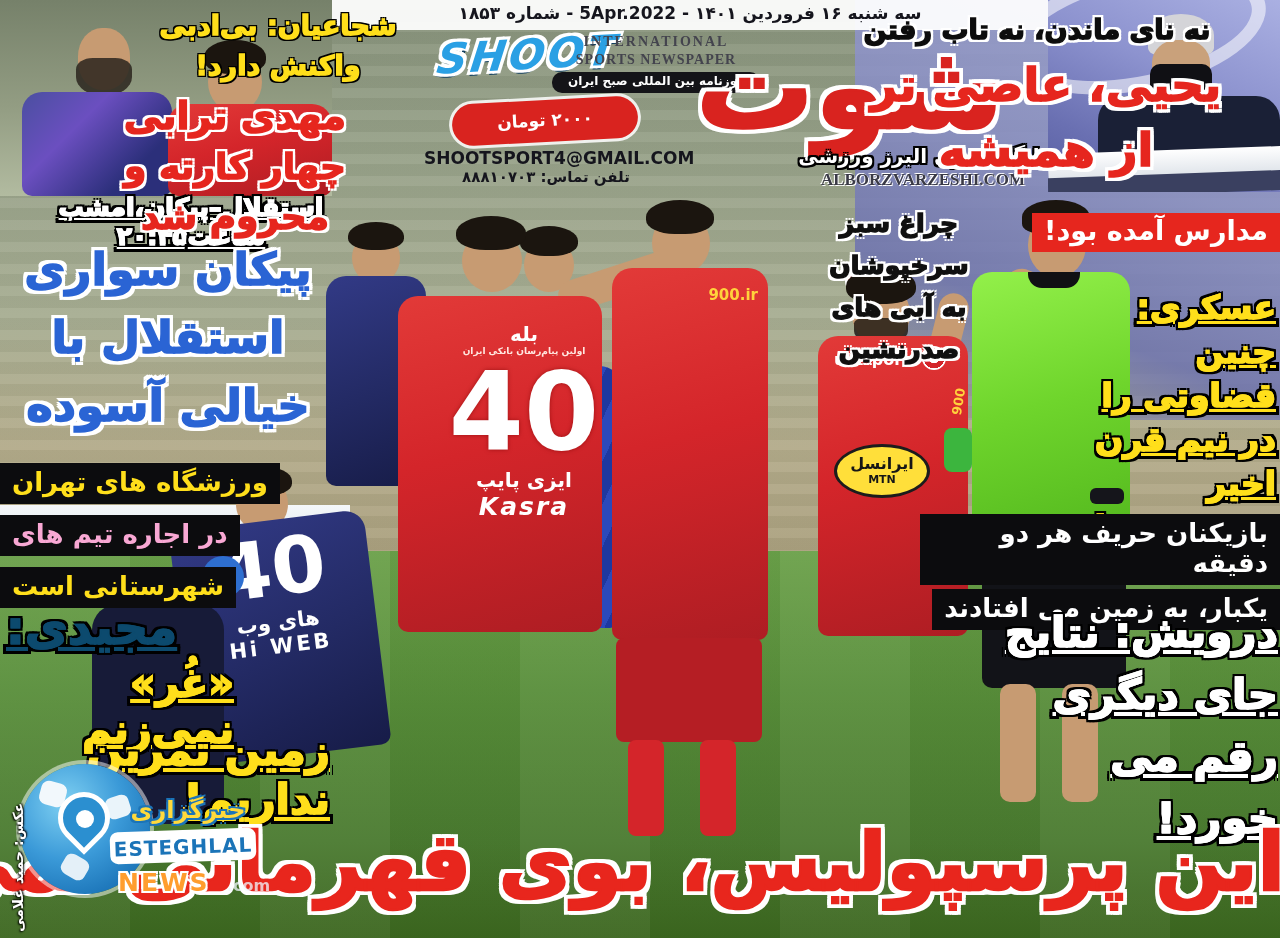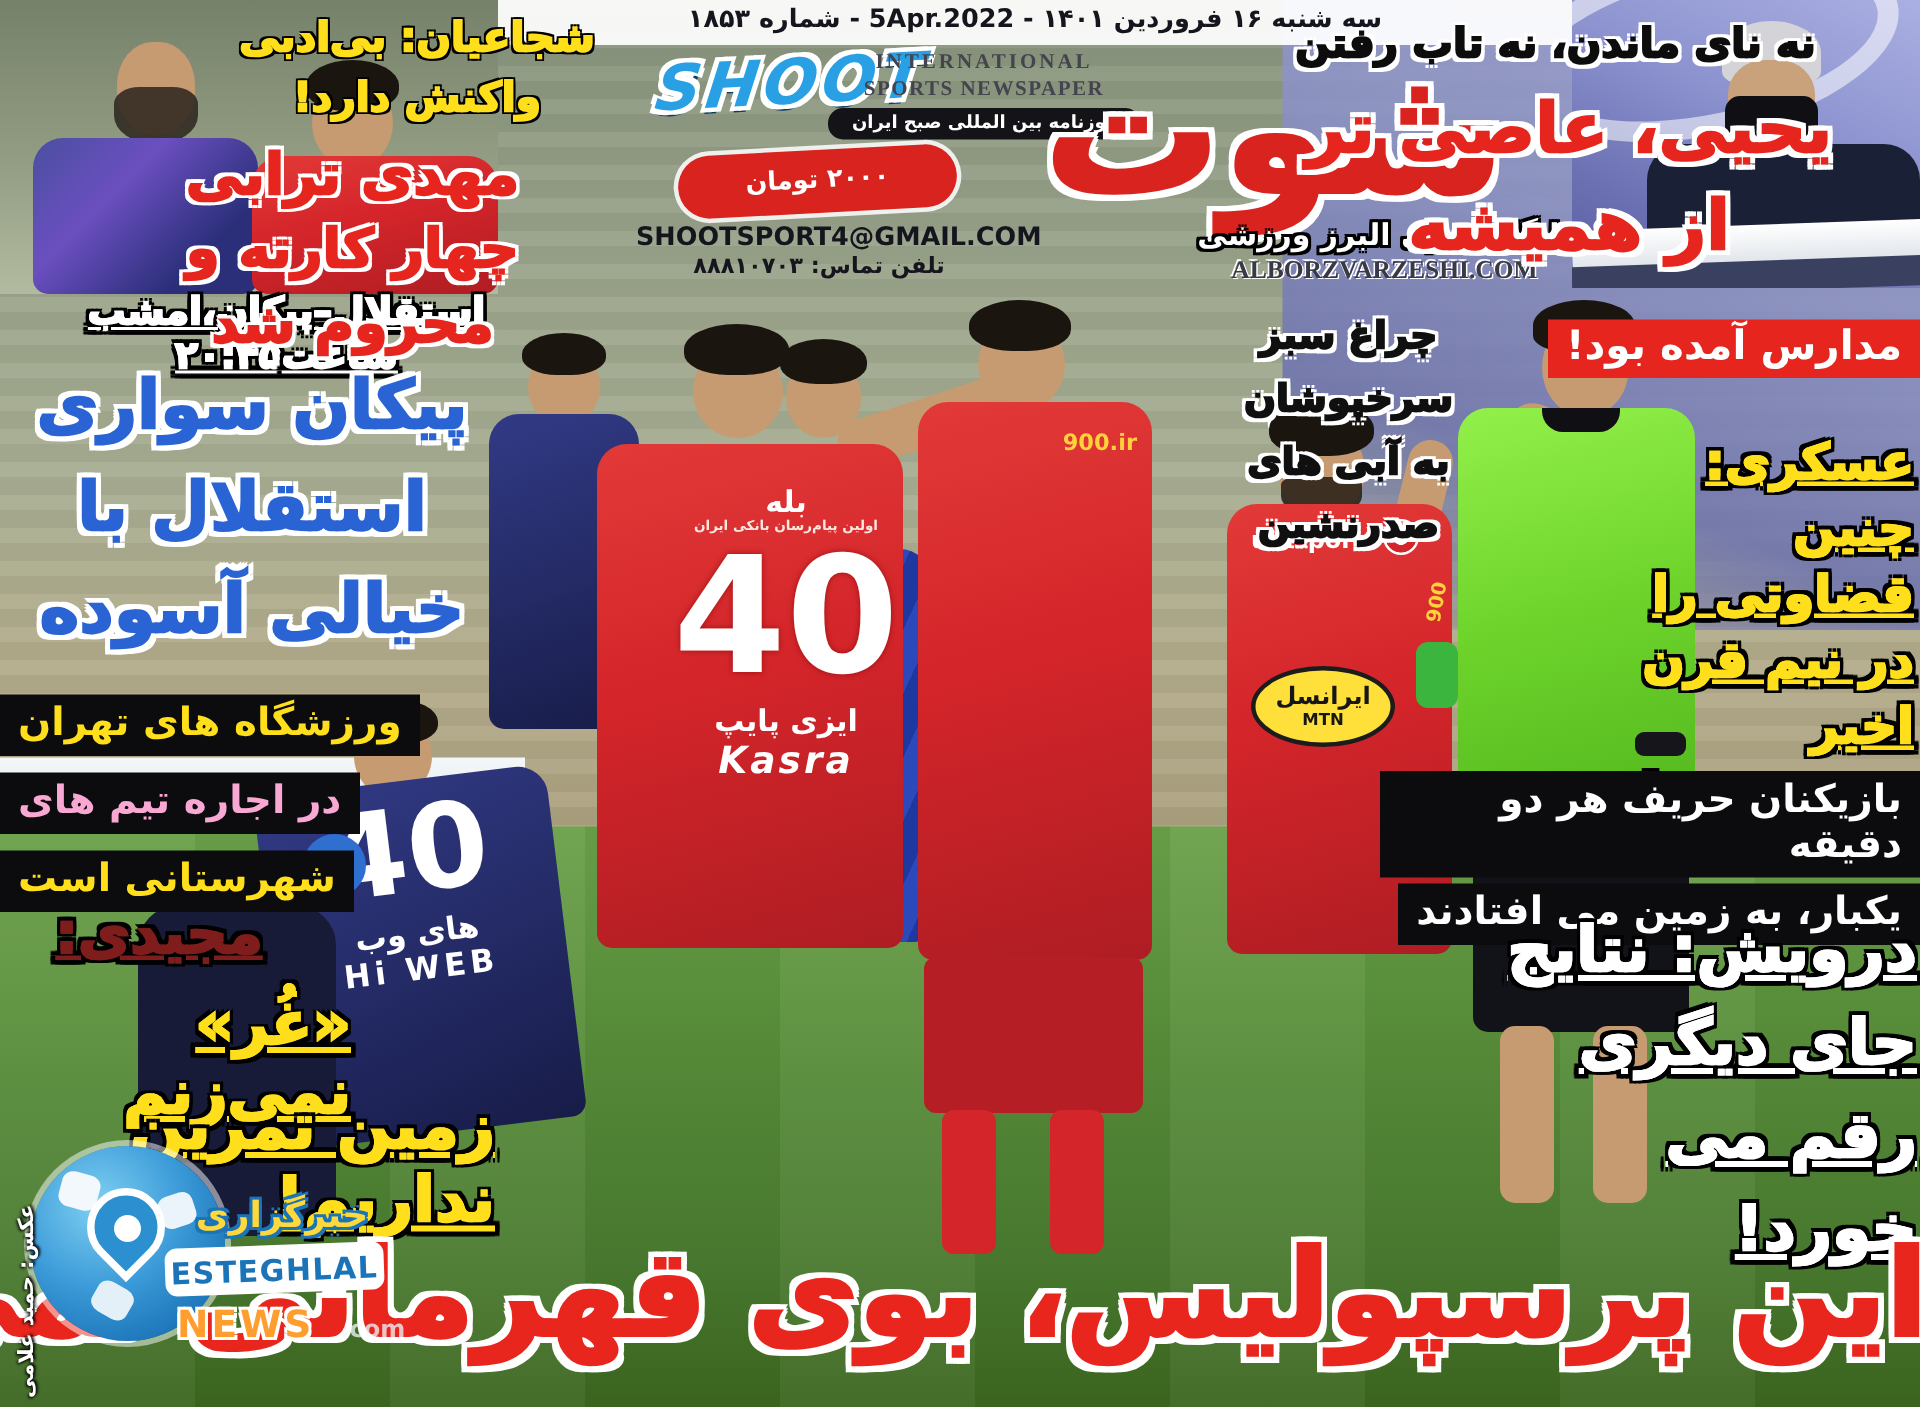--- a/index.html
+++ b/index.html
@@ -158,21 +158,21 @@
   <div class="abs rtl" style="left:2px;top:236px;width:332px;text-align:center;">
     <div class="ow4 fat" style="font-size:45px;line-height:68px;font-weight:900;color:#2a64d4;">پیکان سواری</div>
     <div class="ow4 fat" style="font-size:45px;line-height:68px;font-weight:900;color:#2a64d4;">استقلال با</div>
     <div class="ow4 fat" style="font-size:45px;line-height:68px;font-weight:900;color:#2a64d4;">خیالی آسوده</div>
   </div>
 
   <div class="abs rtl bar-black" style="left:0;top:463px;font-size:26px;color:#ffdf1b;">ورزشگاه های تهران</div>
   <div class="abs rtl bar-black" style="left:0;top:515px;font-size:26px;color:#f9a8d4;">در اجاره تیم های</div>
   <div class="abs rtl bar-black" style="left:0;top:567px;font-size:26px;color:#ffdf1b;">شهرستانی است</div>
 
-  <div class="abs rtl ob3 fat" style="left:6px;top:600px;width:200px;text-align:center;font-size:38px;font-weight:900;color:#7f1d1d;">مجیدی:</div>
+  <div class="abs rtl ob3 fat" style="left:6px;top:600px;width:200px;text-align:left;font-size:47px;font-weight:900;color:#0c4a6e;">مجیدی:</div>
   <div class="abs rtl ob3 fat" style="left:4px;top:660px;width:230px;text-align:right;font-size:40px;font-weight:900;color:#ffdf1b;">«غُر» نمی‌زنم</div>
   <div class="abs rtl ob3 fat" style="left:0;top:726px;width:330px;text-align:right;font-size:42px;font-weight:900;color:#ffdf1b;">زمین تمرین نداریم!</div>
 
   <div class="abs rtl" style="left:790px;top:203px;width:218px;text-align:center;">
     <div class="ow3 fat" style="font-size:25px;line-height:42px;font-weight:900;color:#101010;">چراغ سبز سرخپوشان</div>
     <div class="ow3 fat" style="font-size:25px;line-height:42px;font-weight:900;color:#101010;">به آبی های صدرنشین</div>
   </div>
 
   <div class="abs rtl" style="right:0;top:194px;width:260px;text-align:right;">
     <br>

